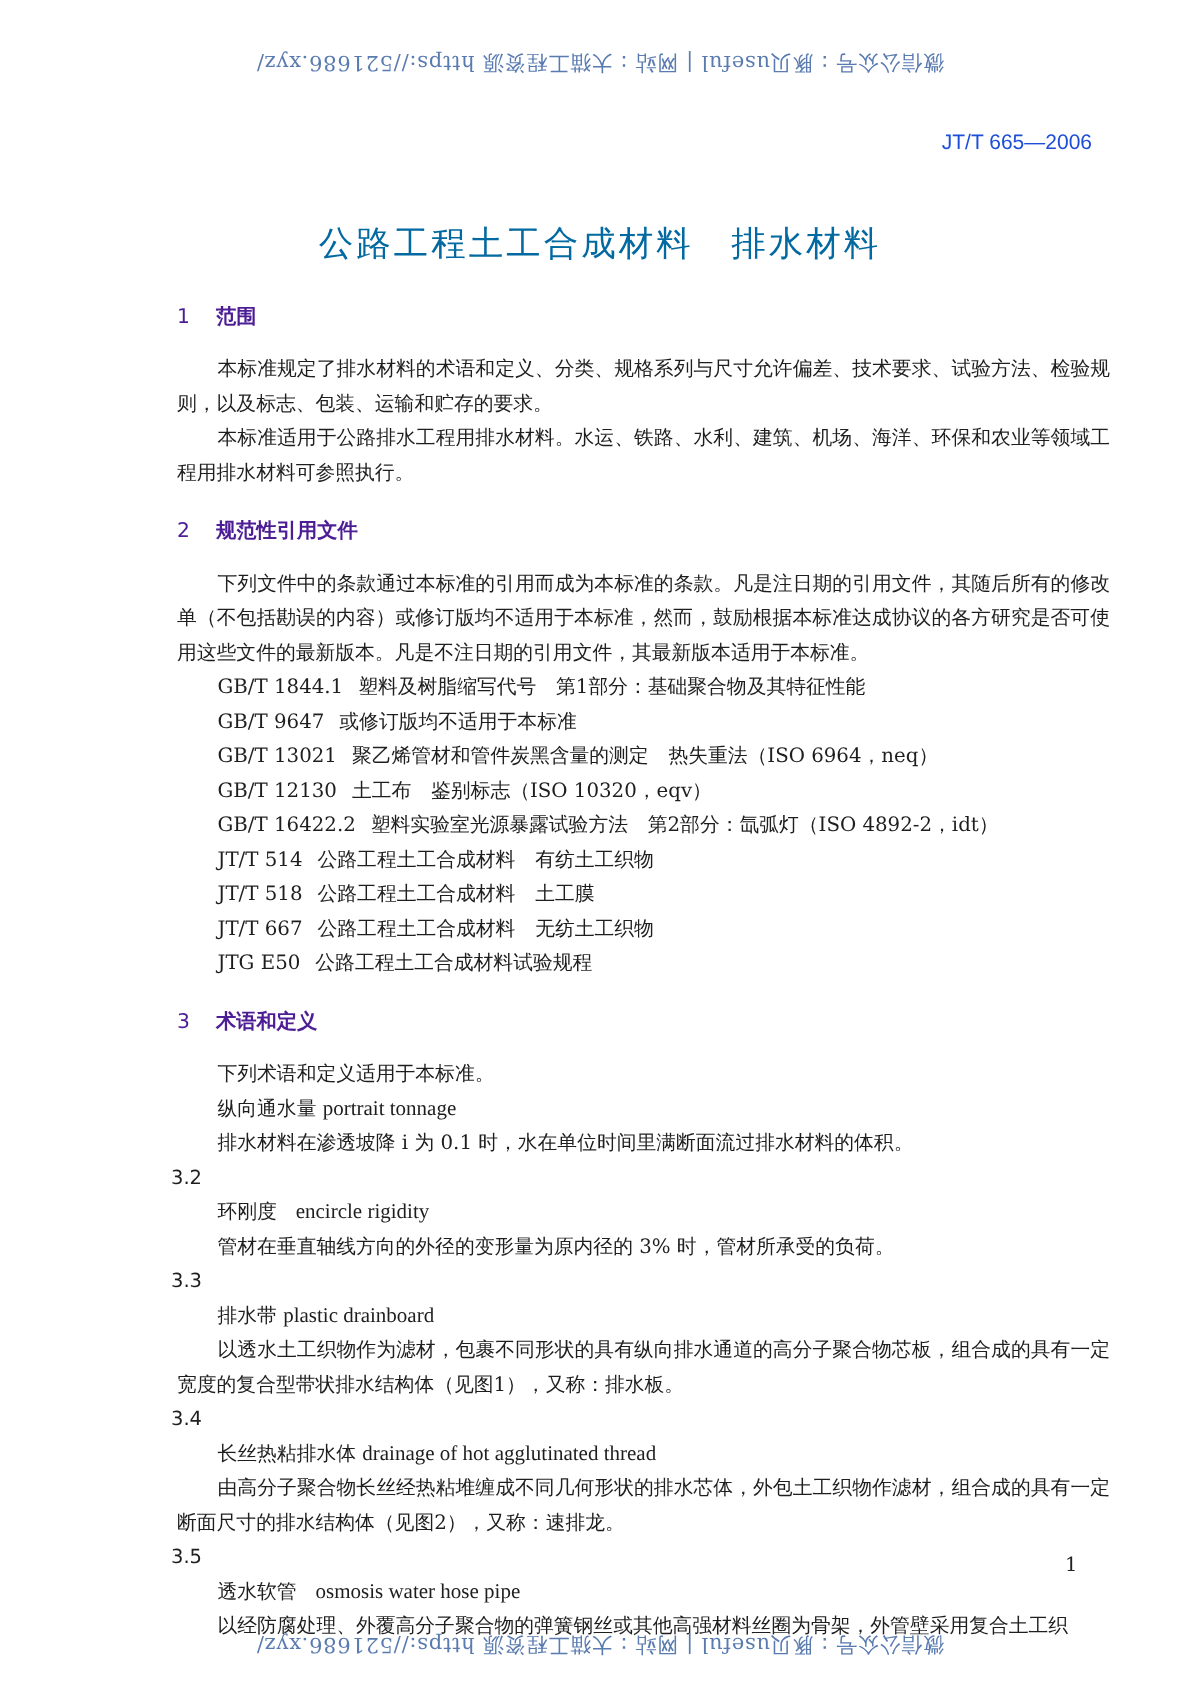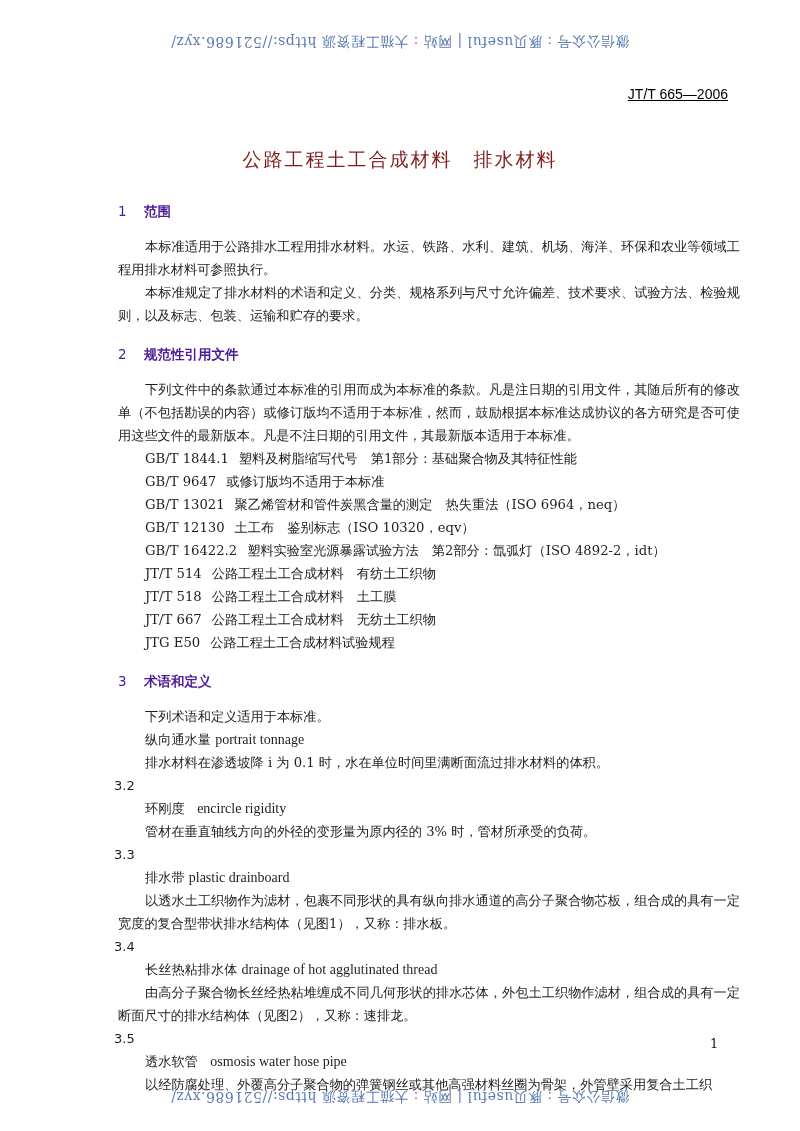--- a/index.html
+++ b/index.html
@@ -13,25 +13,25 @@
       color: #5a7bb0; font-size: 14px; letter-spacing: 0.5px;
       font-family: "DejaVu Serif", serif;
       transform: rotate(180deg);
       white-space: nowrap;
     }
     .watermark.top { top: 32px; }
     .watermark.bottom { top: 1087px; }
     .std-code {
       position: absolute; right: 72px; top: 86px;
       font-family: "Liberation Sans", "DejaVu Sans", sans-serif;
-      font-size: 14px; color: #000000; text-decoration: underline;
+      font-size: 14px; color: #1d4ed8;
     }
     .doc-title {
       position: absolute; left: 0; width: 800px; top: 147px; text-align: center;
-      font-family: "DejaVu Sans", sans-serif; font-size: 19px; color: #7f1d1d;
+      font-family: "DejaVu Sans", sans-serif; font-size: 23px; color: #0369a1;
       letter-spacing: 2px; white-space: pre;
     }
     .content {
       position: absolute; left: 118px; top: 200px; width: 622px;
       font-size: 13.2px; line-height: 23px;
     }
     .sec-head {
       font-family: "DejaVu Sans", sans-serif; font-weight: bold; font-size: 13.5px;
       margin: 0; height: 23px; line-height: 23px; color: #4c1d95;
     }
@@ -63,22 +63,22 @@
 <div class="std-code">JT/T 665—2006</div>
 
 <div class="doc-title">公路工程土工合成材料　排水材料</div>
 
 <div class="content">
 
   <div class="sec-head">
     <span class="num">1</span><span>范围</span>
   </div>
   <div class="gap-s"></div>
+  <p class="para">本标准规定了排水材料的术语和定义、分类、规格系列与尺寸允许偏差、技术要求、试验方法、检验规则，以及标志、包装、运输和贮存的要求。</p>
   <p class="para">本标准适用于公路排水工程用排水材料。水运、铁路、水利、建筑、机场、海洋、环保和农业等领域工程用排水材料可参照执行。</p>
-  <p class="para">本标准规定了排水材料的术语和定义、分类、规格系列与尺寸允许偏差、技术要求、试验方法、检验规则，以及标志、包装、运输和贮存的要求。</p>
   <div class="gap-m"></div>
 
   <div class="sec-head">
     <span class="num">2</span><span>规范性引用文件</span>
   </div>
   <div class="gap-s"></div>
   <p class="para">下列文件中的条款通过本标准的引用而成为本标准的条款。凡是注日期的引用文件，其随后所有的修改单（不包括勘误的内容）或修订版均不适用于本标准，然而，鼓励根据本标准达成协议的各方研究是否可使用这些文件的最新版本。凡是不注日期的引用文件，其最新版本适用于本标准。</p>
   <ul class="ref-list">
     <li class="ref-item"><span class="code">GB/T 1844.1</span><span>塑料及树脂缩写代号　第1部分：基础聚合物及其特征性能</span></li>
     <li class="ref-item"><span class="code">GB/T 9647</span><span>或修订版均不适用于本标准</span></li>

